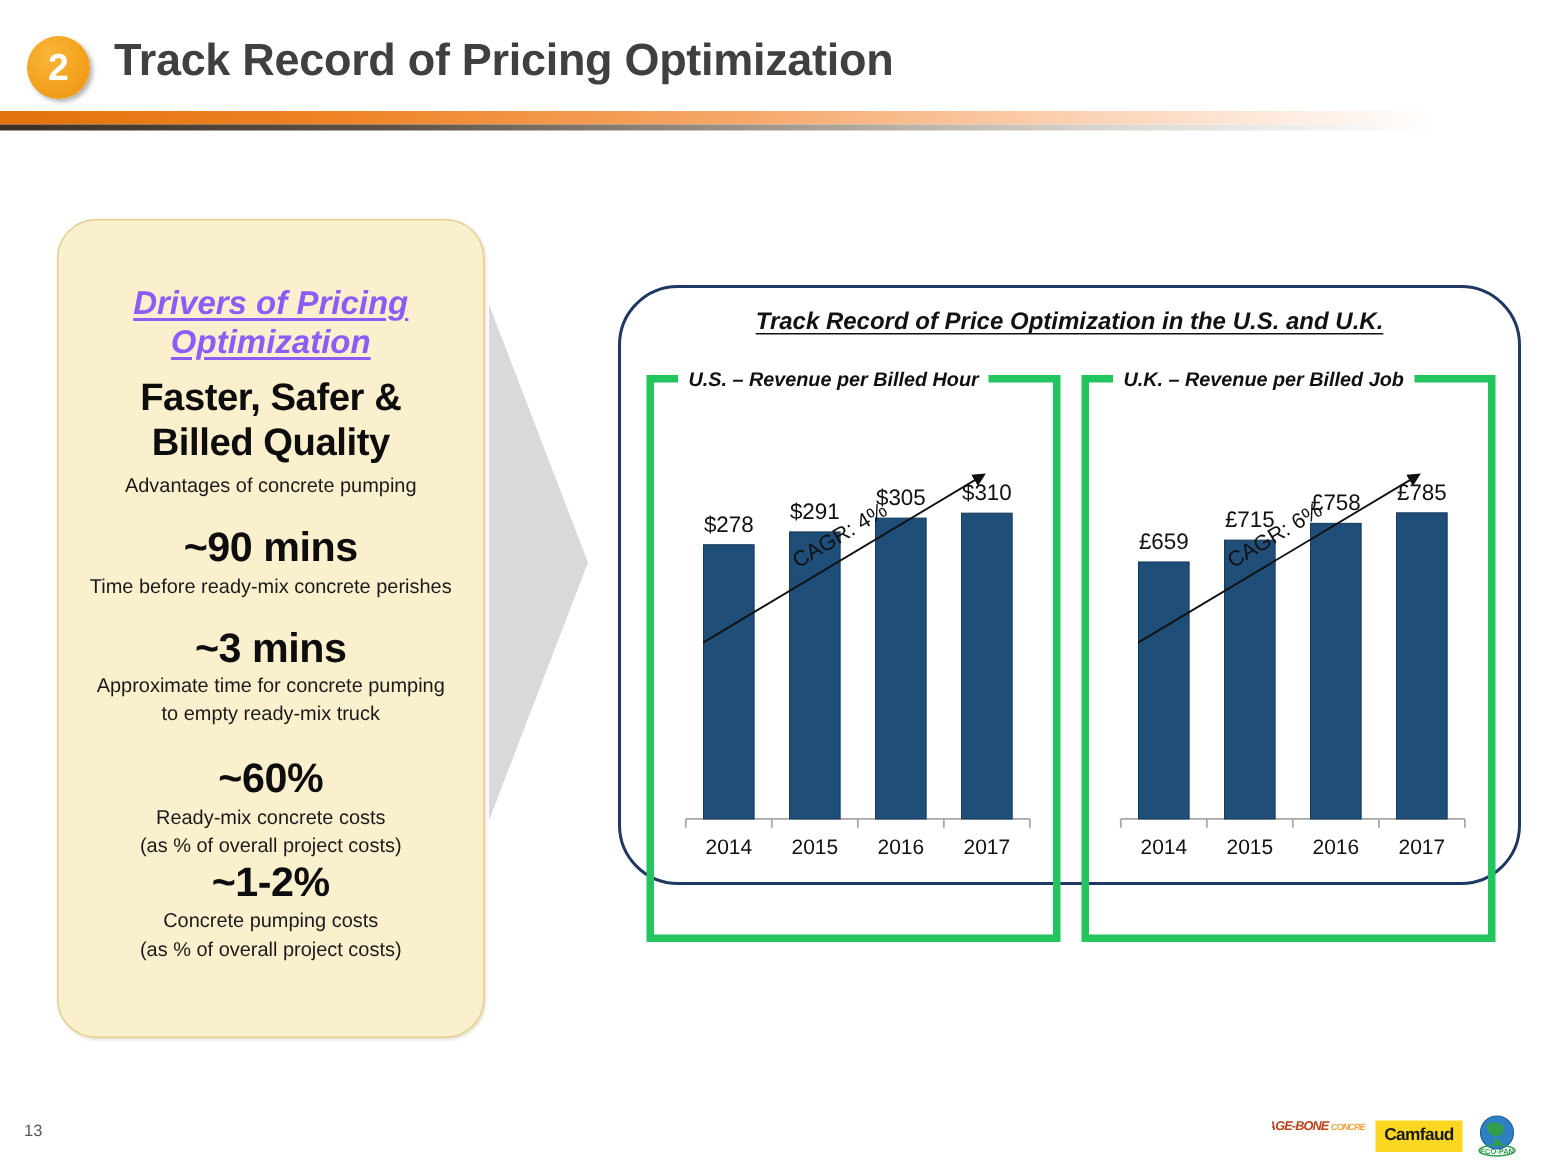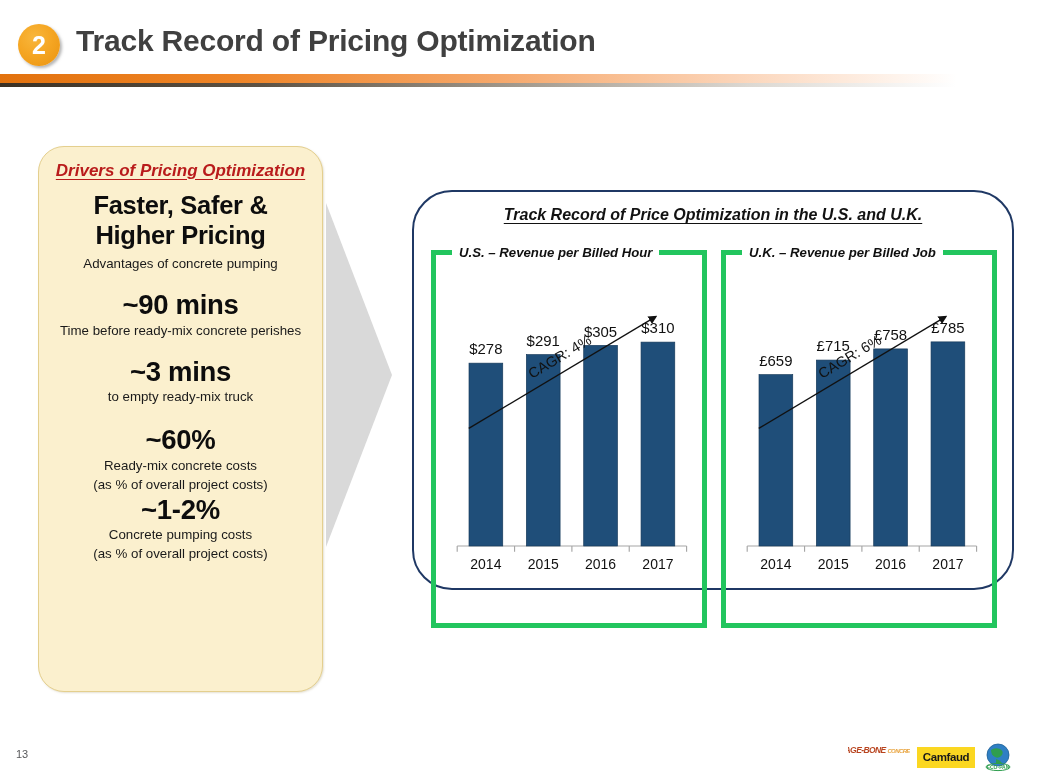--- a/index.html
+++ b/index.html
@@ -39,23 +39,24 @@
   
   #drivers-panel {
     position:absolute; left:38px; top:146px; width:285px; height:546px;
     background:#fbf0ce; border:1px solid #e4cf8e;
     border-radius:26px;
     box-shadow:1px 1px 2px rgba(180,170,130,0.35);
     padding:14px 12px 10px 12px;
     text-align:center;
   }
   #drivers-heading {
-    font-size:17px; font-weight:bold; font-style:italic; color:#b91c1c;
+    font-size:22px; font-weight:bold; font-style:italic; color:#8b5cf6;
     text-decoration:underline; text-underline-offset:3px;
     margin-bottom:10px;
+    margin-top:28px;
   }
   .stat-block { margin-top:0; }
   .stat-big {
     font-size:27.5px; font-weight:bold; color:#0d0d0d; line-height:1.16;
     letter-spacing:-0.3px;
   }
   .stat-big.two-line { font-size:25.5px; }
   .stat-sub {
     font-size:13.3px; color:#1a1a1a; line-height:1.26; margin-top:2px;
   }
@@ -136,31 +137,32 @@
   <div id="header-title">Track Record of Pricing Optimization</div>
   <div id="header-rule"></div>
   <div id="header-rule-shadow"></div>
 </div>
 
 <div id="drivers-panel">
   <div id="drivers-heading">Drivers of Pricing Optimization</div>
 
   <div class="stat-block">
     <div class="stat-big two-line">Faster, Safer &amp;</div>
-    <div class="stat-big two-line">Higher Pricing</div>
+    <div class="stat-big two-line">Billed Quality</div>
     <div class="stat-sub" id="stat-advantages">Advantages  of concrete pumping</div>
   </div>
 
   <div class="stat-block" id="stat-90">
     <div class="stat-big">~90 mins</div>
     <div class="stat-sub">Time before ready-mix concrete perishes</div>
   </div>
 
   <div class="stat-block" id="stat-3">
     <div class="stat-big">~3 mins</div>
+    <div class="stat-sub">Approximate  time for  concrete pumping</div>
     <div class="stat-sub">to empty ready-mix  truck</div>
   </div>
 
   <div class="stat-block" id="stat-10">
     <div class="stat-big">~60%</div>
     <div class="stat-sub">Ready-mix  concrete costs</div>
     <div class="stat-sub">(as % of overall project costs)</div>
   </div>
 
   <div class="stat-block" id="stat-12">

